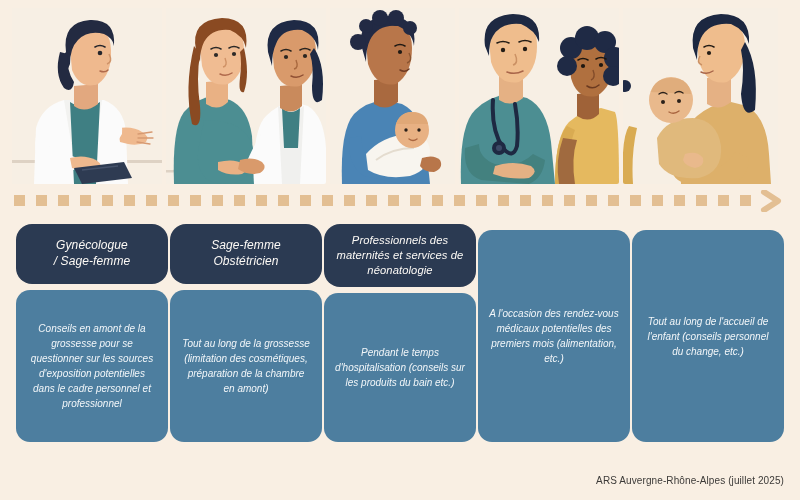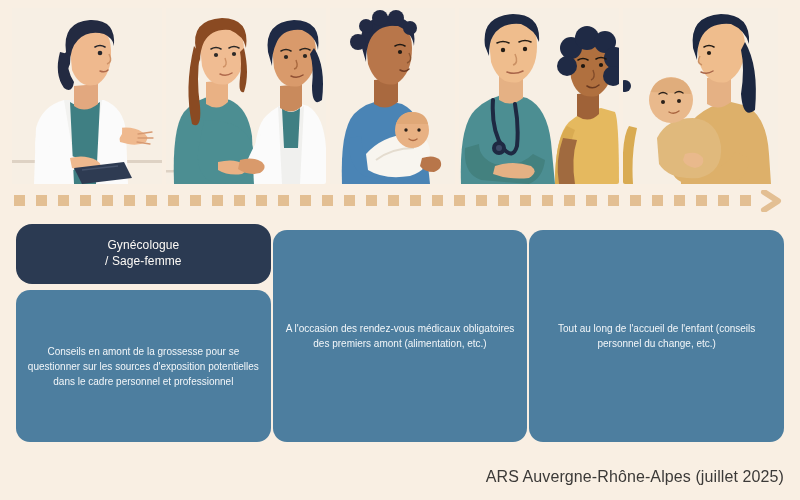--- a/index.html
+++ b/index.html
@@ -36,21 +36,21 @@
     position:absolute;left:0;top:5px;height:11px;width:744px;
     background-image:repeating-linear-gradient(to right,#e3bf93 0px,#e3bf93 11px,rgba(0,0,0,0) 11px,rgba(0,0,0,0) 22px);
   }
   .arrow-head{
     position:absolute;right:0;top:0;width:26px;height:22px;
   }
 
   
   .cards{
     position:absolute;left:0;top:224px;width:800px;height:218px;
-    display:flex;gap:2px;padding:0 16px;box-sizing:border-box;
+    display:flex;gap:2px;padding:0 16px;box-sizing:border-box;font-style:italic;
   }
   .col{flex:1 1 0;display:flex;flex-direction:column;align-items:stretch;}
   .card-head{
     background:#2b3a52;border-radius:16px;
     color:#fdfaf6;
     min-height:60px;
     display:flex;align-items:center;justify-content:center;
     text-align:center;
     padding:9px 8px;box-sizing:border-box;
     font-size:11.2px;line-height:1.33;
@@ -63,21 +63,21 @@
     color:#f2f6f9;
     display:flex;align-items:center;justify-content:center;
     text-align:center;
     padding:12px 11px;box-sizing:border-box;
     font-size:10px;line-height:1.5;
   }
 
   
   .footer{
     position:absolute;right:16px;bottom:14px;
-    font-size:16px;color:#3c3a38;letter-spacing:.1px;
+    font-size:10px;color:#3c3a38;letter-spacing:.1px;
   }
 </style>
 </head>
 <body>
 
 <div class="stage">
 
   <div class="photo-strip">
 
     <div class="photo p1">
@@ -295,24 +295,32 @@
     </div>
   </div>
 
   <div class="cards">
 
     <div class="col col-1">
       <div class="card-head">Gynécologue<br>/ Sage-femme</div>
       <div class="card-body">Conseils en amont de la grossesse pour se questionner sur les sources d'exposition potentielles dans le cadre personnel et professionnel</div>
     </div>
 
-
+    <div class="col col-2">
+      <div class="card-head">Sage-femme<br>Obstétricien</div>
+      <div class="card-body">Tout au long de la grossesse (limitation des cosmétiques, préparation de la chambre en amont)</div>
+    </div>
+
+    <div class="col col-3">
+      <div class="card-head">Professionnels des maternités et services de néonatologie</div>
+      <div class="card-body">Pendant le temps d'hospitalisation (conseils sur les produits du bain etc.)</div>
+    </div>
 
     <div class="col col-4">
-      <div class="card-body">A l'occasion des rendez-vous médicaux obligatoires des premiers amont (alimentation, etc.)</div>
+      <div class="card-body">A l'occasion des rendez-vous médicaux potentielles des premiers mois (alimentation, etc.)</div>
     </div>
 
     <div class="col col-5">
       <div class="card-body">Tout au long de l'accueil de l'enfant (conseils personnel du change, etc.)</div>
     </div>
   </div>
 
   <div class="footer">ARS Auvergne-Rhône-Alpes (juillet 2025)</div>
 
 </div>

